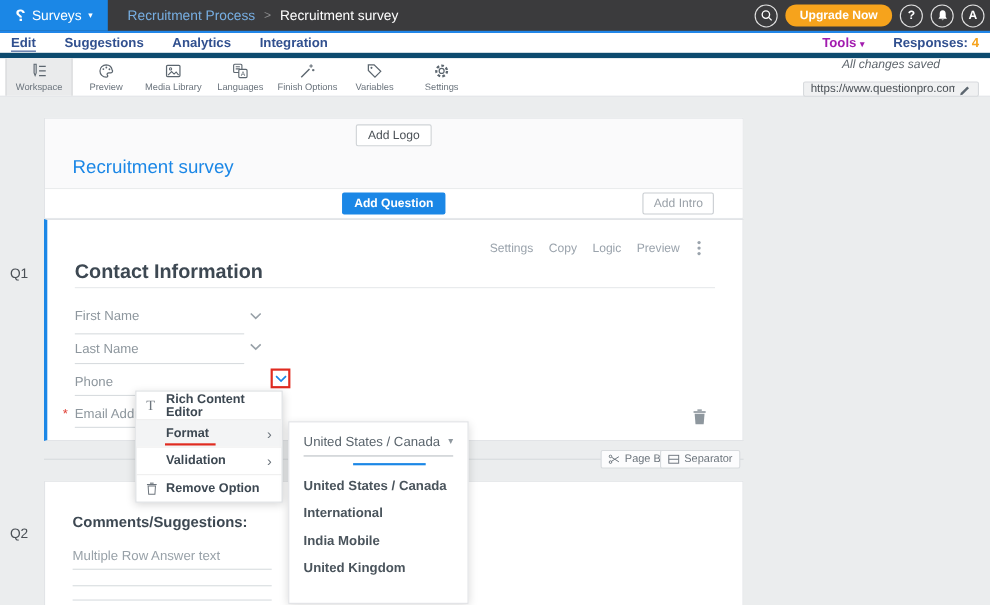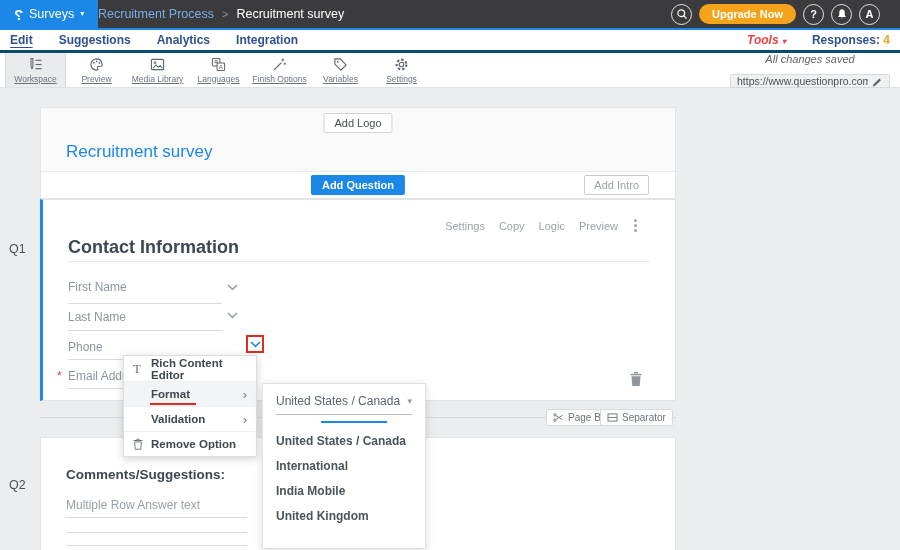--- a/index.html
+++ b/index.html
@@ -8,48 +8,48 @@
   .screen { position:relative; width:900px; height:550px; }
 
   
   .topbar { height:30px; background:#3b3b3d; border-bottom:2px solid #2086e8;
             display:flex; align-items:center; }
   .logo-box { width:98px; height:100%; background:#1b87e6; color:#fff;
               display:flex; align-items:center; justify-content:center; gap:6px; cursor:pointer; }
   .logo-glyph { display:inline-block; transform:scaleX(-1); font-weight:700; font-size:15px; }
   .product-name { font-size:12.5px; }
   .caret { font-size:8px; line-height:1; }
-  .crumbs { font-size:12.5px; display:flex; align-items:center; gap:8px; }
+  .crumbs { margin-left:18px; font-size:12.5px; display:flex; align-items:center; gap:8px; }
   .crumb-parent { color:#77aee2; cursor:pointer; }
   .crumb-sep { color:#8f8f90; font-size:11px; }
   .crumb-current { color:#fff; }
-  .top-right { margin-left:auto; margin-right:20px; display:flex; align-items:center; gap:7px; }
+  .top-right { margin-left:auto; margin-right:5px; display:flex; align-items:center; gap:7px; }
   .circle-btn { width:21px; height:21px; border:1.5px solid rgba(255,255,255,.85); border-radius:50%;
                 display:flex; align-items:center; justify-content:center; color:#fff;
                 font-size:11px; font-weight:700; cursor:pointer; }
   .upgrade-btn { background:#f6a31c; color:#fff; font-size:11px; font-weight:700;
                  border-radius:11px; padding:4px 13px; border:none; cursor:pointer; }
 
   
   .nav-row { height:23px; background:#fff; display:flex; align-items:center;
-             padding:0 10px; border-bottom:3px solid #0c4a6e; }
+             padding:0 10px; border-bottom:5px solid #0c4a6e; }
   .nav-item { font-size:12px; font-weight:700; color:#31508f; margin-right:26px; cursor:pointer; }
   .nav-item.active { text-decoration:underline; text-underline-offset:3px; }
   .nav-right { margin-left:auto; display:flex; align-items:center; gap:26px; }
-  .tools-link { font-size:12px; font-weight:700; color:#ef4444; cursor:pointer;font-style:italic; }
+  .tools-link { font-size:12px; font-weight:700; color:#a21caf; cursor:pointer; }
   .responses { font-size:12px; font-weight:700; color:#31508f; }
   .responses .count { color:#f6a31c; }
 
   
   .toolbar { height:35px; background:#fff; border-bottom:1px solid #dfe2e5;
              display:flex; align-items:stretch; padding-left:5px; }
   .t-item { width:61px; display:flex; flex-direction:column; align-items:center;
             justify-content:center; gap:2px; color:#5c666f; cursor:pointer; }
   .t-item svg { width:15px; height:15px; }
-  .t-label { font-size:8.5px; color:#6a737c; white-space:nowrap;text-decoration:underline; }
+  .t-label { font-size:8.5px; color:#6a737c; white-space:nowrap; }
   .t-item.active { background:#eaebec; border-left:1px solid #d6d8da; border-right:1px solid #d6d8da; }
   .tb-right { margin-left:auto; display:flex; align-items:center; gap:9px; margin-right:10px;flex-direction:column; }
   .saved-status { font-style:italic; font-size:11px; color:#5f666d; }
   .url-box { width:160px; height:21px; background:#f0f1f2; border:1px solid #d7dadd;
              border-radius:2px; display:flex; align-items:center; padding:0 6px; gap:4px; }
   .url-text { flex:1; font-size:10.5px; color:#4a5056; white-space:nowrap; overflow:hidden; }
   .preview-btn { background:#1e88e5; color:#fff; border:none; border-radius:3px;
                  font-size:11.5px; display:flex; align-items:center; gap:6px;
                  padding:5px 13px; cursor:pointer; }
 

